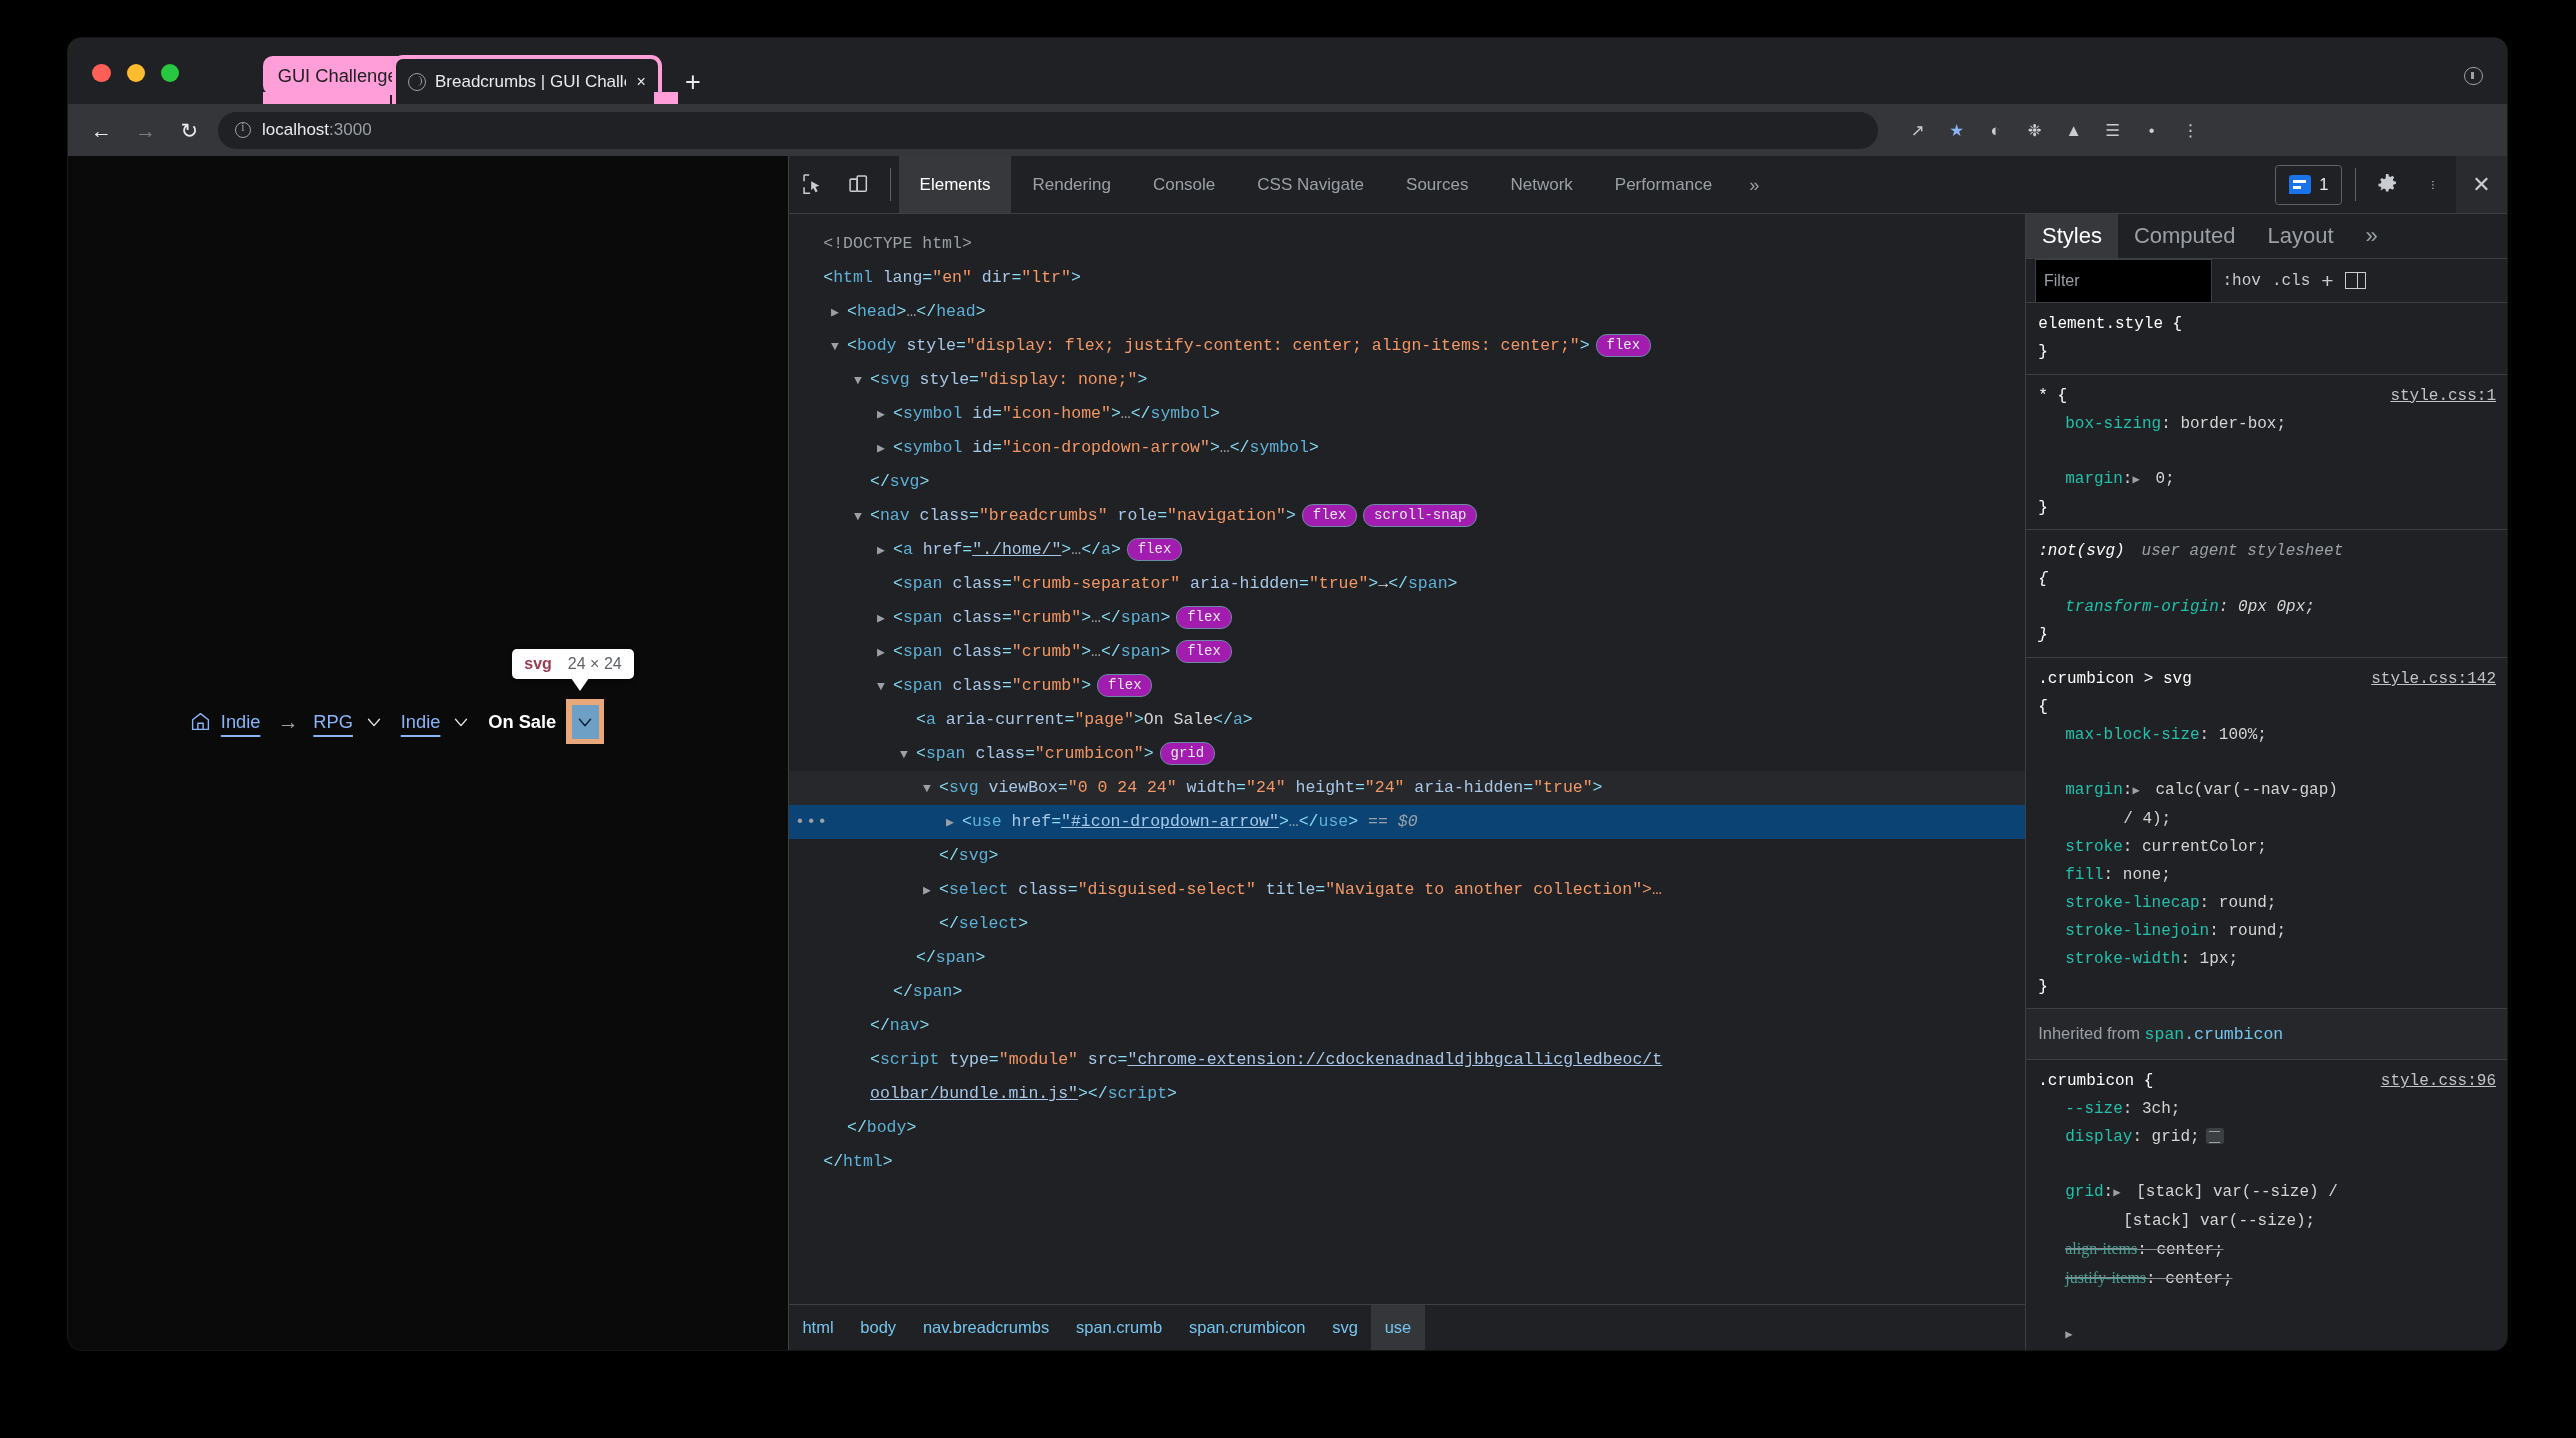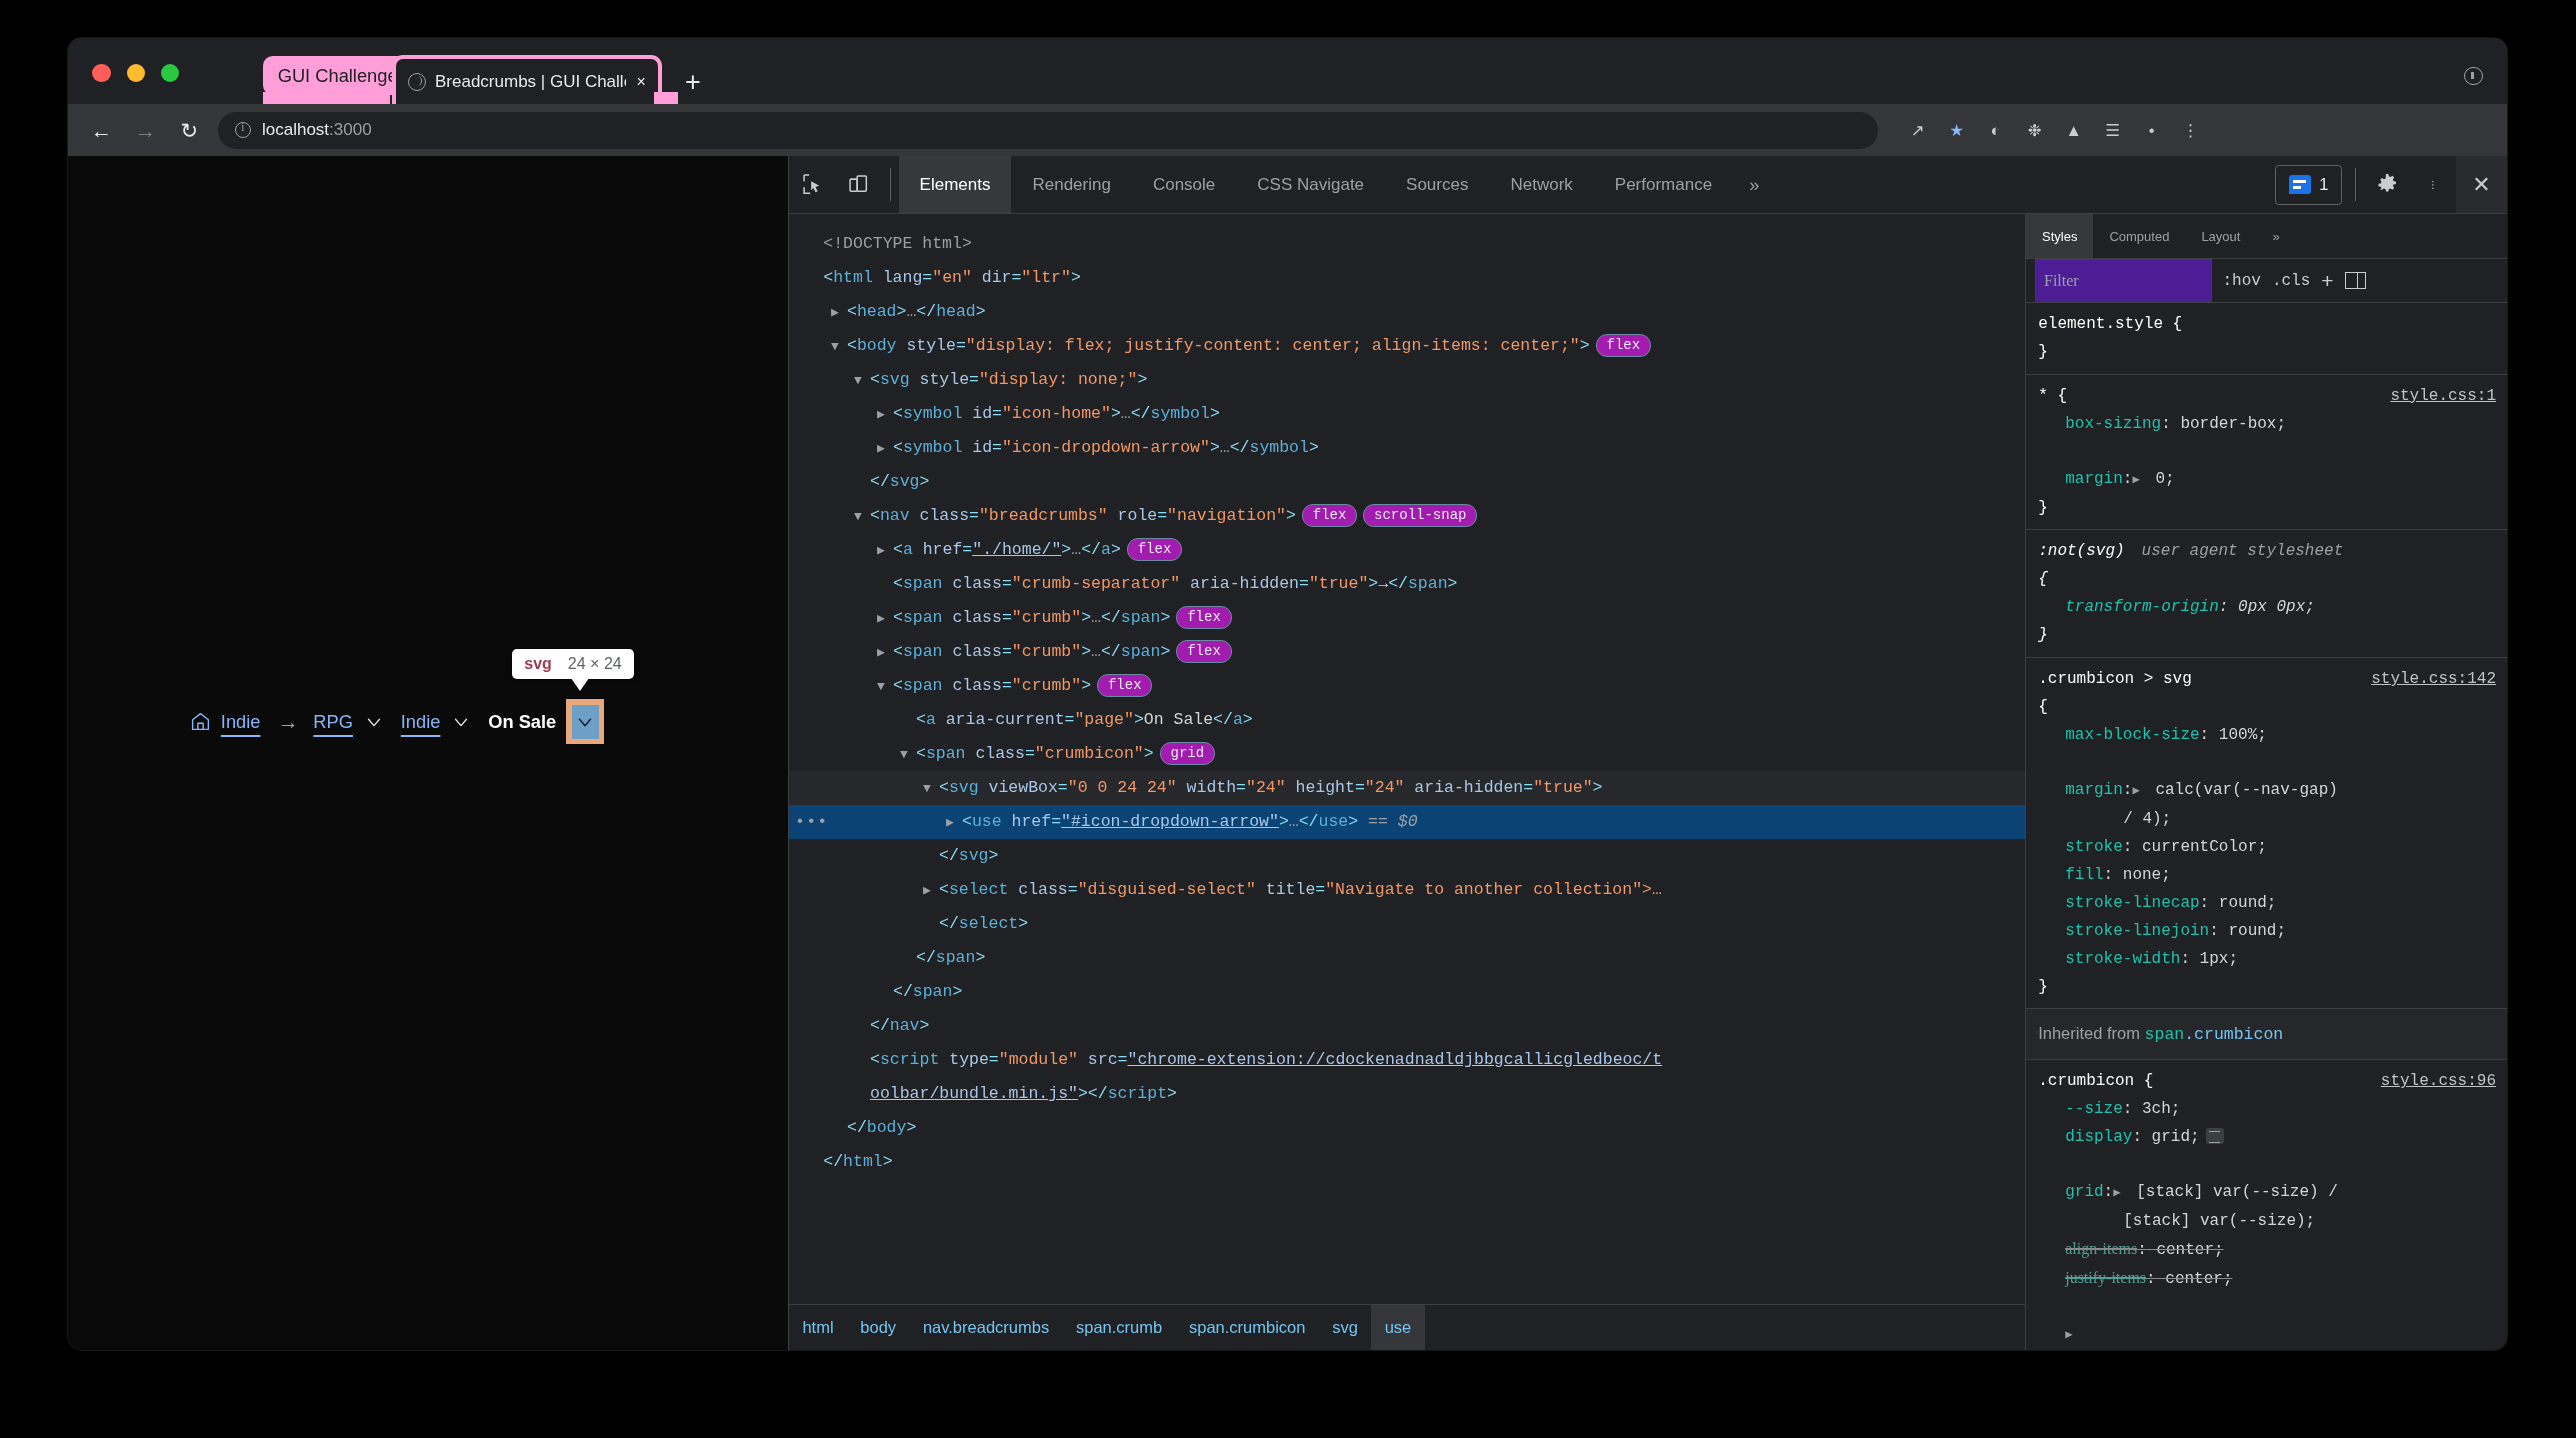--- a/index.html
+++ b/index.html
@@ -383,39 +383,39 @@
   }
   .sp-tabs {
     height: 45px;
     display: flex; align-items: stretch;
     border-bottom: 0.6px solid #3c4043;
     flex: 0 0 auto;
   }
   .sp-tab {
     display: flex; align-items: center;
     padding: 0 16px;
-    color: #9aa0a6; font-size: 13px;
+    color: #9aa0a6; font-size: 22px;
   }
   .sp-tab.active { color: #fff; background: #37383b; }
   .sp-filterbar {
     height: 44px;
     display: flex; align-items: center;
     gap: 11px; padding: 0 8.5px;
     border-bottom: 0.6px solid #3c4043;
     flex: 0 0 auto;
   }
   .sp-filter-input {
     width: 177px; height: 44px;
-    background: #4c1d95;
+    background: #000000;
     border: 0.6px solid #3c4043;
     color: #9aa0a6;
     font-size: 16px;
     padding: 0 8.5px;
     display: flex; align-items: center;
-    font-family: Liberation Serif, serif;
+    font-family: Liberation Sans, sans-serif;
   }
   .sp-pill {
     color: #c9ccd0; font-size: 16px;
     font-family: "Liberation Mono", monospace;
   }
   .sp-plus { color: #c9ccd0; font-size: 21px; line-height: 1; }
   .sp-sidebar-ico {
     width: 21px; height: 17px;
     border: 1.2px solid #c9ccd0;
     position: relative;

